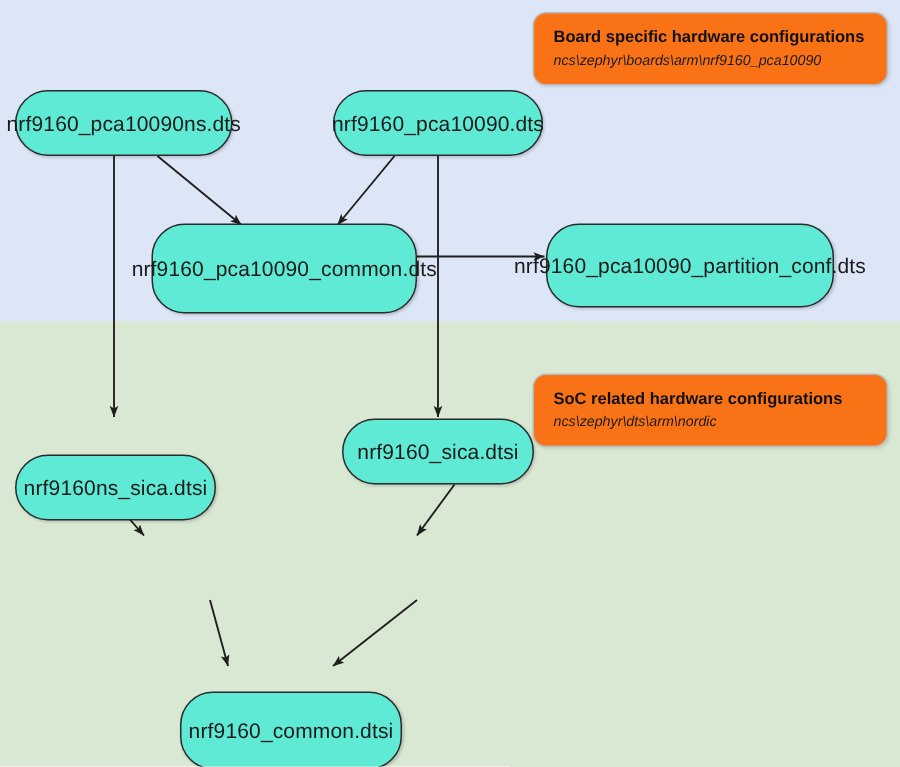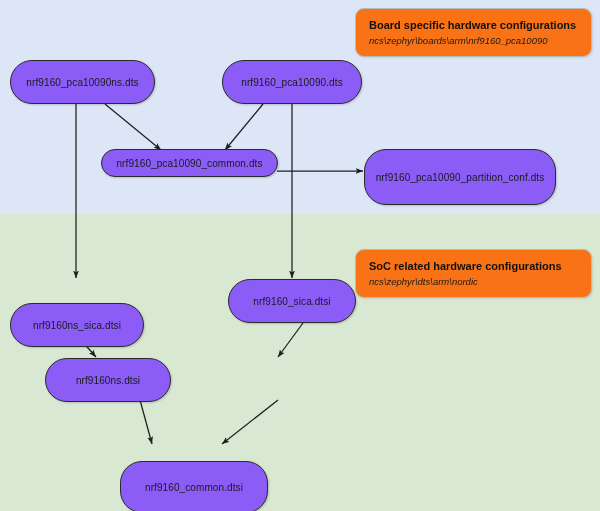--- a/index.html
+++ b/index.html
@@ -32,28 +32,28 @@
   #edge-layer {
     position: absolute;
     left: 0;
     top: 0;
     width: 600px;
     height: 511px;
   }
   .node {
     position: absolute;
     box-sizing: border-box;
-    background: #8b5cf6;
+    background: #5eead4;
     border: 1.2px solid #2b2b2b;
     border-radius: 22px;
     display: flex;
     align-items: center;
     justify-content: center;
     text-align: left;
-    font-size: 10px;
+    font-size: 14px;
     color: #1a1a1a;
     letter-spacing: 0.1px;
     box-shadow: 1px 1px 2px rgba(0,0,0,0.18);
   }
   .legend {
     position: absolute;
     box-sizing: border-box;
     background: #f97316;
     border: 1px solid #b9b9b9;
     border-radius: 9px;
@@ -103,39 +103,36 @@
   </svg>
 
   <div class="node" style="left:10px; top:60px; width:145px; height:44px;">
     <span>nrf9160_pca10090ns.dts</span>
   </div>
 
   <div class="node" style="left:222px; top:60px; width:140px; height:44px;">
     <span>nrf9160_pca10090.dts</span>
   </div>
 
-  <div class="node" style="left:101px; top:149px; width:177px; height:28px;">
+  <div class="node" style="left:101px; top:149px; width:177px; height:60px;">
     <span>nrf9160_pca10090_common.dts</span>
   </div>
 
   <div class="node" style="left:364px; top:149px; width:192px; height:56px;">
     <span>nrf9160_pca10090_partition_conf.dts</span>
   </div>
 
   <div class="node" style="left:10px; top:279px; width:134px; height:44px;margin-top:24px;">
     <span>nrf9160ns_sica.dtsi</span>
   </div>
 
   <div class="node" style="left:228px; top:279px; width:128px; height:44px;">
     <span>nrf9160_sica.dtsi</span>
   </div>
 
-  <div class="node" style="left:45px; top:358px; width:126px; height:44px;">
-    <span>nrf9160ns.dtsi</span>
-  </div>
 
 
   <div class="node" style="left:120px; top:445px; width:148px; height:52px;margin-top:16px;">
     <span>nrf9160_common.dtsi</span>
   </div>
 
   <div class="legend" style="left:355px; top:8px; width:237px;">
     <div class="legend-title">Board specific hardware configurations</div>
     <div class="legend-path">ncs\zephyr\boards\arm\nrf9160_pca10090</div>
   </div>

